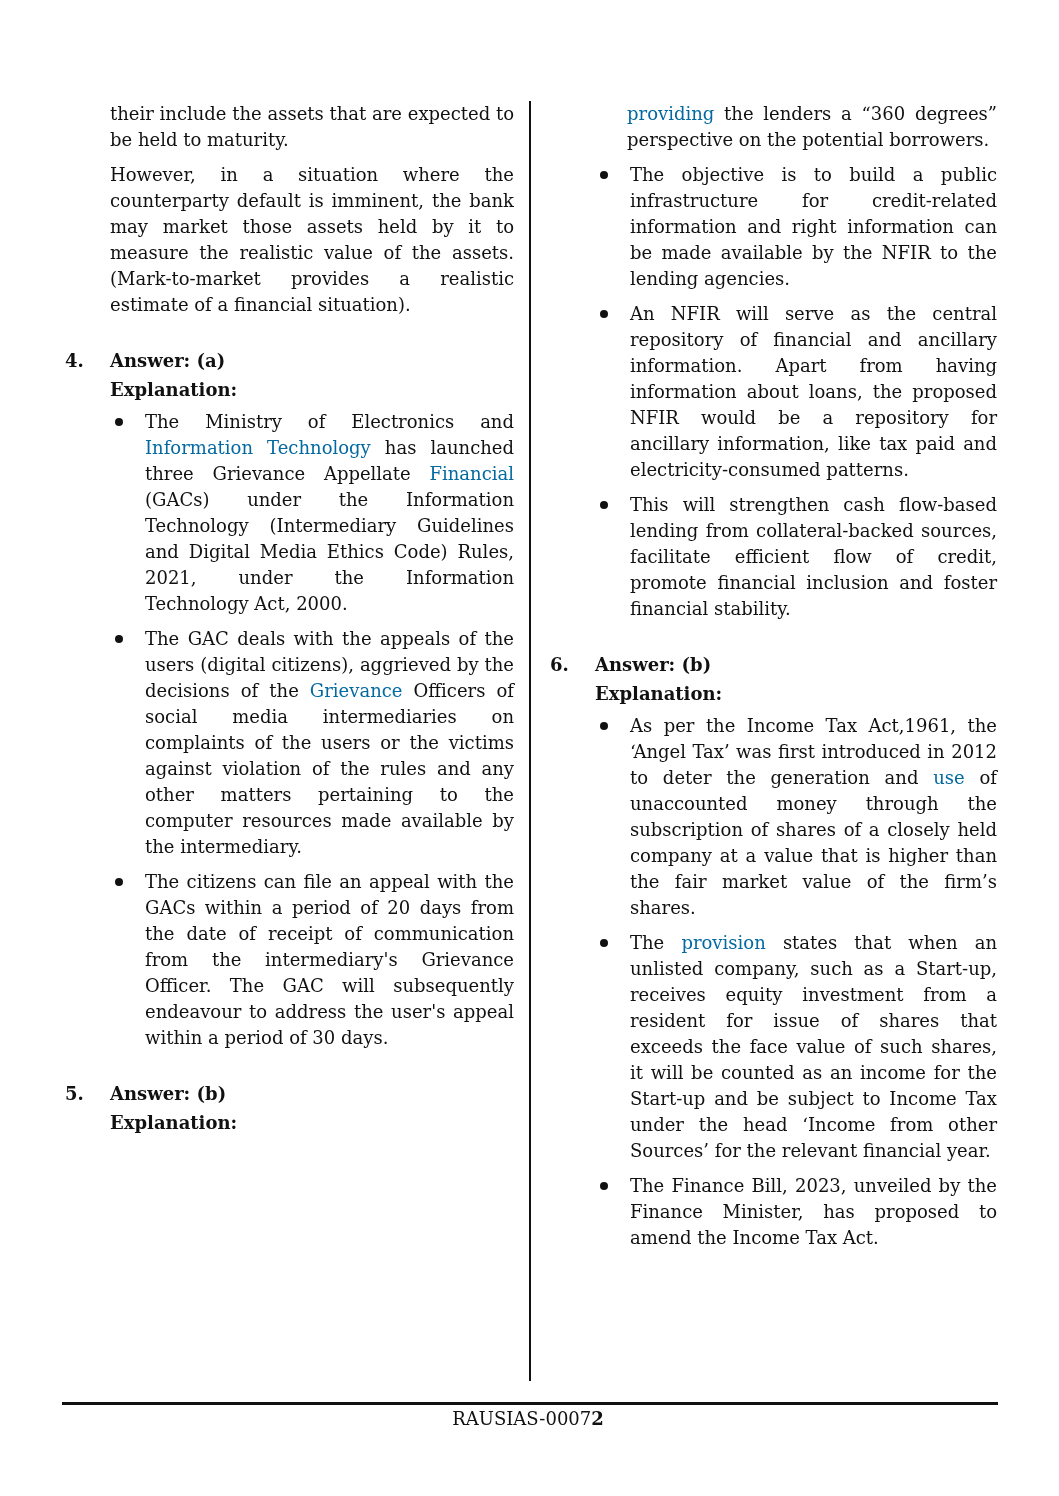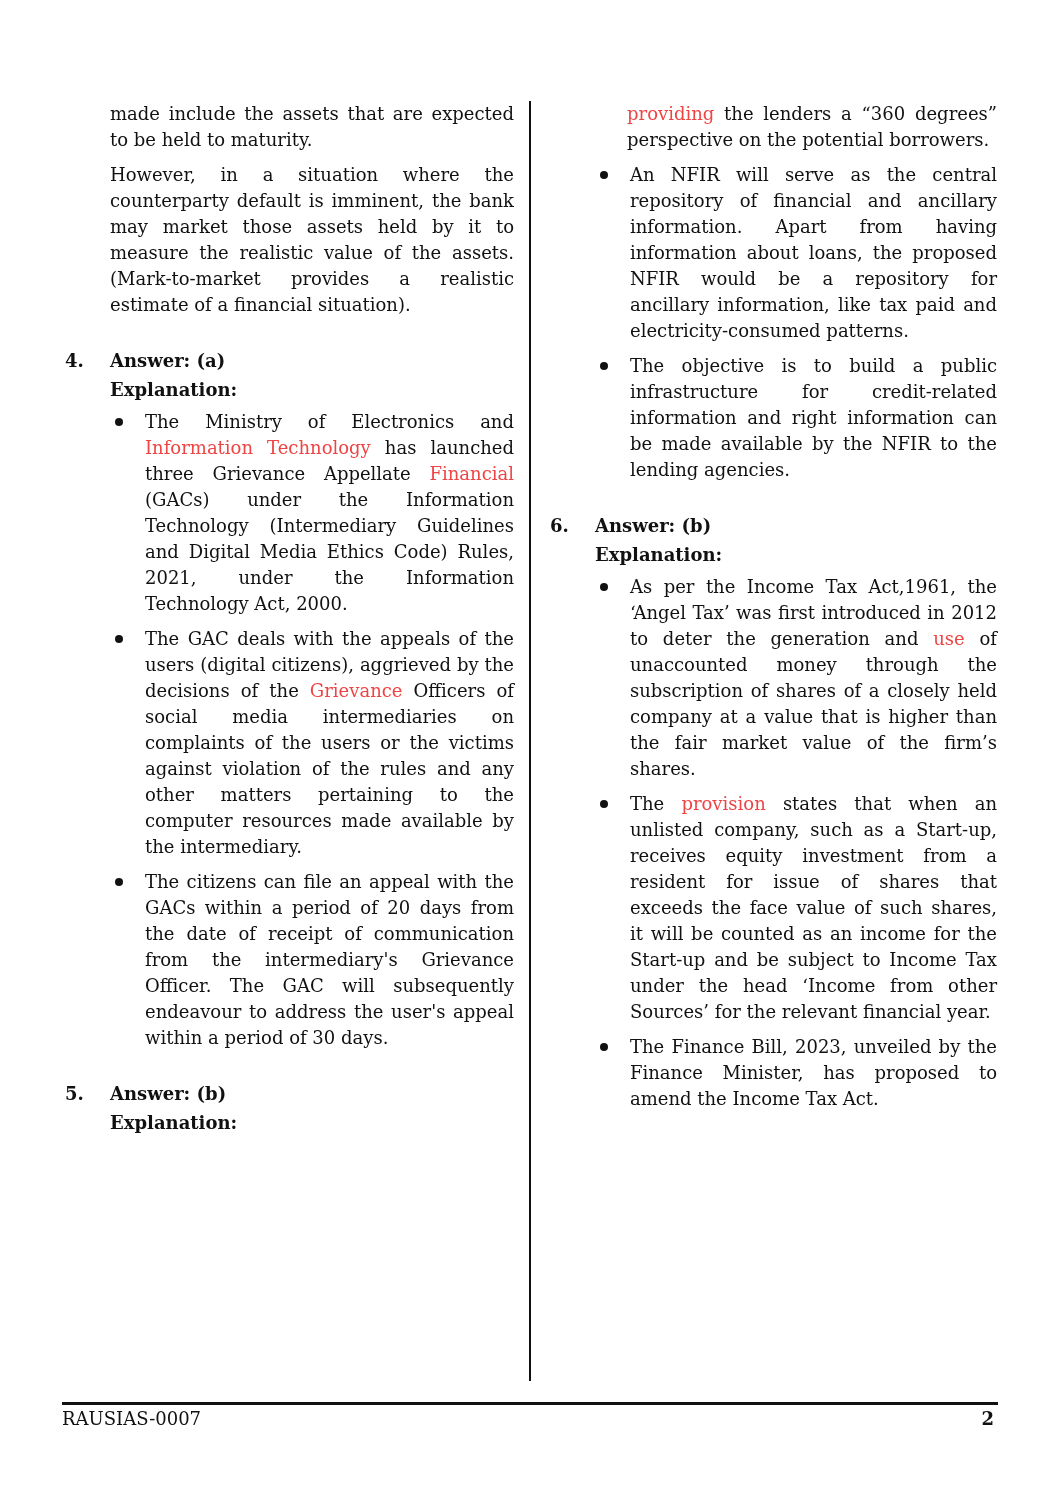--- a/index.html
+++ b/index.html
@@ -48,21 +48,21 @@
   .dot {
     display: block;
     width: 8px; height: 8px;
     margin: 9px 0 0 5px;
     border-radius: 50%;
     background: #111111;
   }
   .btext { flex: 1; text-align: justify; }
 
   .seg-b { font-weight: normal; }
-  .seg-g { color: #ef4444; }
+  .seg-g { color: #0369a1; }
 
   .divider {
     position: absolute;
     left: 529px;
     top: 101px;
     width: 2px;
     height: 1280px;
     background: #111111;
   }
   .footer-rule {
@@ -72,33 +72,33 @@
     width: 936px;
     height: 3px;
     background: #111111;
   }
   .footer-row {
     position: absolute;
     left: 62px;
     top: 1407px;
     width: 936px;
     display: flex;
-    justify-content: space-between;
+    justify-content: center;
     font-size: 18px;
     line-height: 24px;
   }
   .footer-row .pagenum { font-weight: bold; padding-right: 4px; }
 </style>
 </head>
 <body>
 
 <div class="page">
 
   <div class="col col-left">
-    <p class="blk para"><span>made include the assets that are expected to be held to maturity.</span></p>
+    <p class="blk para"><span>their include the assets that are expected to be held to maturity.</span></p>
     <p class="blk para"><span class="seg-b">However, in a situation where the counterparty default is imminent, the bank may market those assets held by it to measure the realistic value of the assets. (Mark-to-market provides a realistic estimate of a financial situation).</span></p>
 
     <div class="blk answer-blk">
       <span class="num">4.</span>
       <div class="answer-head">
         <p>Answer: (a)</p>
         <p>Explanation:</p>
       </div>
     </div>
 
@@ -133,27 +133,33 @@
 
   <div class="divider"></div>
 
   <div class="col col-right">
     <p class="blk para cont"><span class="seg-g">providing</span><span> the lenders a “360 degrees” perspective on the potential borrowers.</span></p>
 
     <div class="blk bullet">
       <span class="dot-cell">
           <span class="dot"></span>
         </span>
+      <p class="btext"><span>The objective is to build a public infrastructure for credit-related information and right information can be made available by the NFIR to the lending agencies.</span></p>
+    </div>
+    <div class="blk bullet">
+      <span class="dot-cell">
+          <span class="dot"></span>
+        </span>
       <p class="btext"><span class="seg-b">An NFIR will serve as the central repository of financial and ancillary information. Apart from having information about loans, the proposed NFIR would be a repository for ancillary information, like tax paid and electricity-consumed patterns.</span></p>
     </div>
     <div class="blk bullet">
       <span class="dot-cell">
           <span class="dot"></span>
         </span>
-      <p class="btext"><span>The objective is to build a public infrastructure for credit-related information and right information can be made available by the NFIR to the lending agencies.</span></p>
+      <p class="btext"><span>This will strengthen cash flow-based lending from collateral-backed sources, facilitate efficient flow of credit, promote financial inclusion and foster financial stability.</span></p>
     </div>
 
     <div class="blk answer-blk">
       <span class="num">6.</span>
       <div class="answer-head">
         <p>Answer: (b)</p>
         <p>Explanation:</p>
       </div>
     </div>
 

